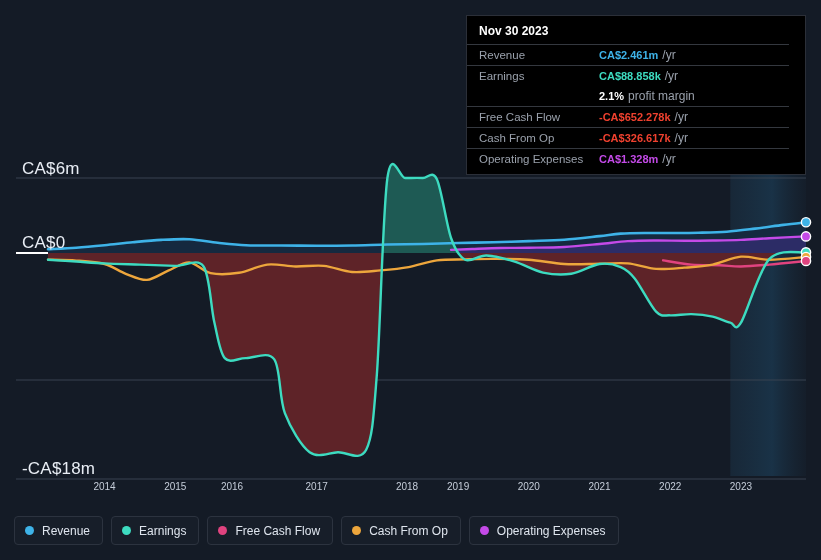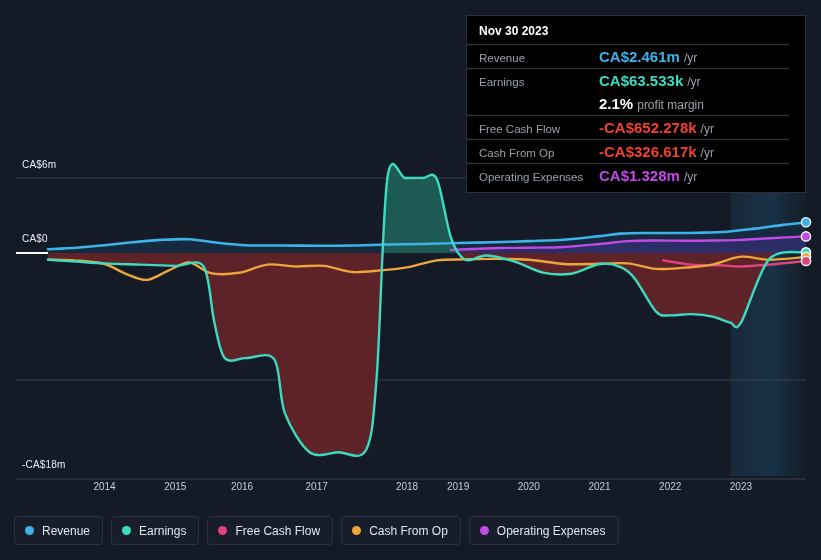--- a/index.html
+++ b/index.html
@@ -12,21 +12,21 @@
   #app { position: relative; width: 821px; height: 560px; background: #141b26; }
 
   
   #plot-area { position: absolute; left: 0; top: 0; width: 821px; height: 500px; }
   #chart-svg { position: absolute; left: 0; top: 0; }
 
   
   .axis-label {
     position: absolute;
     color: #e8edf4;
-    font-size: 10px;
+    font-size: 17px;
     letter-spacing: .2px;
     white-space: nowrap;
   }
   #ylabel-top { left: 22px; top: 159px; }
   #ylabel-zero { left: 22px; top: 233px; }
   #ylabel-bottom { left: 22px; top: 459px; }
 
   #xaxis {
     position: absolute; left: 48px; top: 481px; width: 758px; height: 22px;
   }
@@ -47,21 +47,21 @@
     color: #ffffff; font-weight: bold; font-size: 12px;
     padding: 1px 12px 6px 12px;
   }
   .tt-row {
     display: flex; align-items: baseline;
     padding: 3px 12px 3px 12px;
     border-top: 1px solid #34383f;
   }
   .tt-row.noline { border-top: none; }
   .tt-key { color: #9aa1ac; width: 120px; flex: none; font-size: 11.5px; }
-  .tt-val { font-weight: bold; font-size: 15px; }
+  .tt-val { font-weight: bold; font-size: 11px; }
   .tt-unit { color: #9aa1ac; font-weight: normal; font-size: 12px; margin-left: 4px; }
 
   
   #legend {
     position: absolute; left: 14px; top: 516px;
     display: flex; gap: 8px; align-items: center;
   }
   .legend-item {
     display: flex; align-items: center; gap: 8px;
     border: 1px solid #2c333f; border-radius: 4px;
@@ -114,40 +114,40 @@
       </svg>
   </div>
 
   <div class="axis-label" id="ylabel-top">CA$6m</div>
   <div class="axis-label" id="ylabel-zero">CA$0</div>
   <div class="axis-label" id="ylabel-bottom">-CA$18m</div>
 
   <div id="xaxis">
       <div class="xtick" style="left: 56.5672px;">2014</div>
       <div class="xtick" style="left: 127.276px;">2015</div>
-      <div class="xtick" style="left: 194px;">2016</div>
+      <div class="xtick" style="left: 184px;">2016</div>
       <div class="xtick" style="left: 268.694px;">2017</div>
       <div class="xtick" style="left: 359px;">2018</div>
       <div class="xtick" style="left: 410.112px;">2019</div>
       <div class="xtick" style="left: 480.821px;">2020</div>
       <div class="xtick" style="left: 551.53px;">2021</div>
       <div class="xtick" style="left: 622.239px;">2022</div>
       <div class="xtick" style="left: 692.948px;">2023</div>
     </div>
 
   <div id="tooltip">
     <div id="tooltip-date">Nov 30 2023</div>
     <div id="tooltip-rows">
         <div class="tt-row">
           <div class="tt-key">Revenue</div>
           <div><span class="tt-val" style="color: rgb(62, 179, 232);">CA$2.461m</span><span class="tt-unit">/yr</span></div>
         </div>
         <div class="tt-row">
           <div class="tt-key">Earnings</div>
-          <div><span class="tt-val" style="color: rgb(61, 219, 192);">CA$63.533k</span><span class="tt-unit">/yr</span></div>
+          <div><span class="tt-val" style="color: rgb(61, 219, 192);">CA$88.858k</span><span class="tt-unit">/yr</span></div>
         </div>
         <div class="tt-row noline">
           <div class="tt-key"></div>
           <div><span class="tt-val" style="color: rgb(255, 255, 255);">2.1%</span><span class="tt-unit">profit margin</span></div>
         </div>
         <div class="tt-row">
           <div class="tt-key">Free Cash Flow</div>
           <div><span class="tt-val" style="color: rgb(240, 65, 47);">-CA$652.278k</span><span class="tt-unit">/yr</span></div>
         </div>
         <div class="tt-row">

